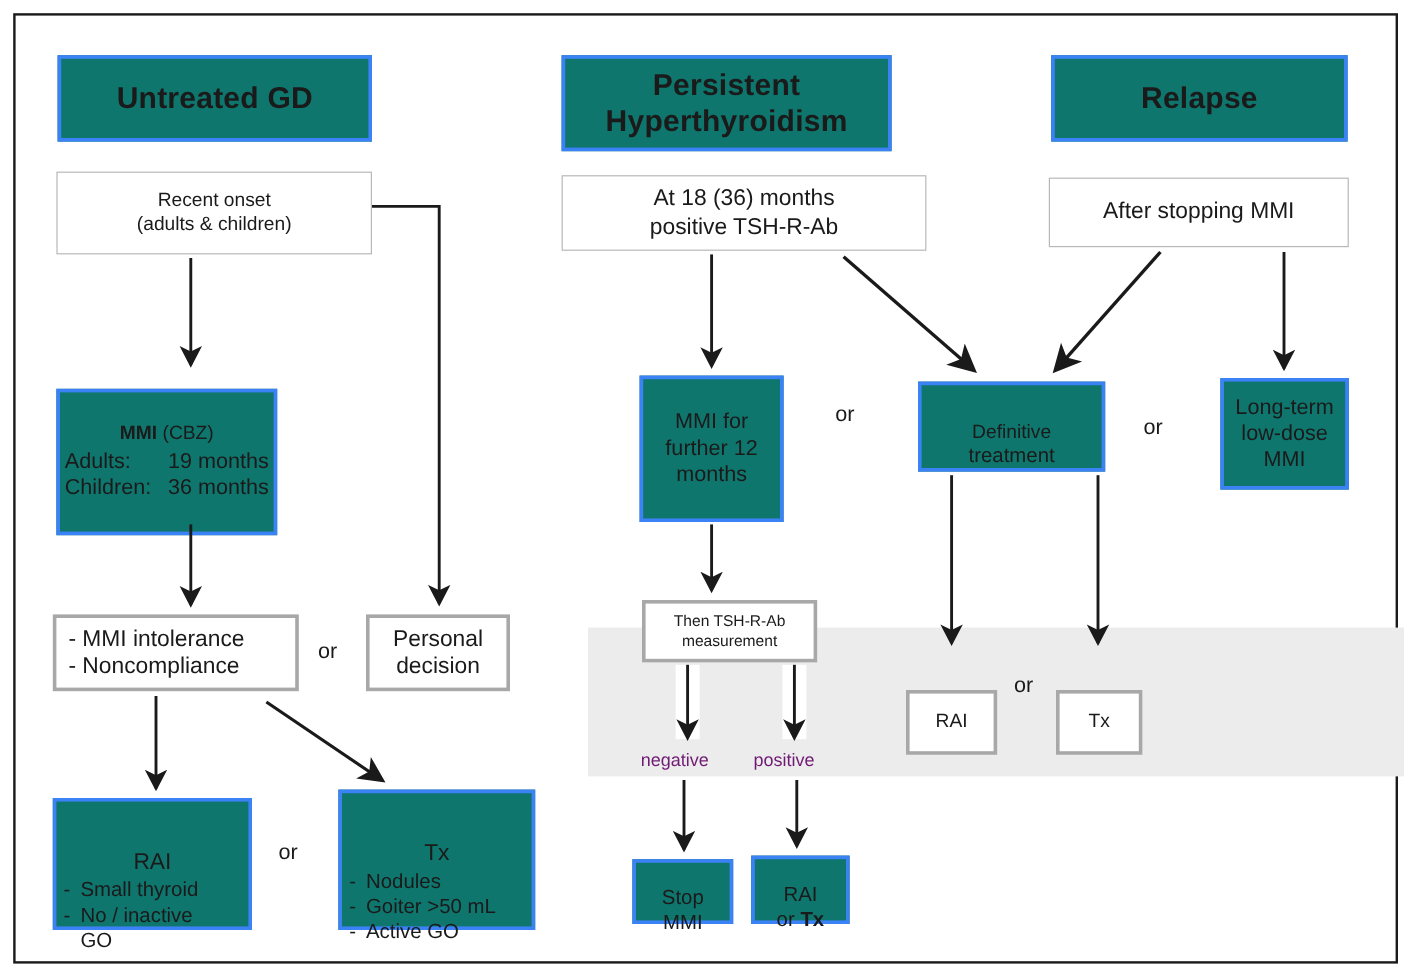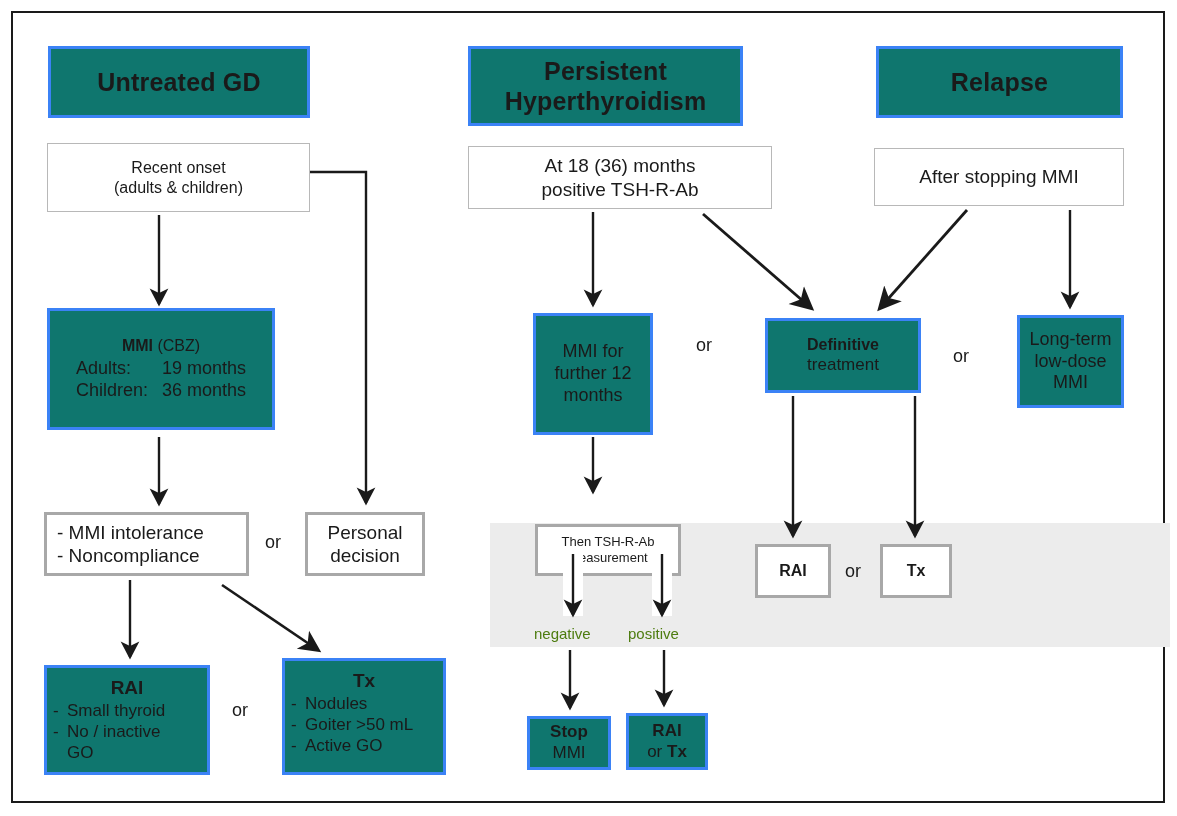--- a/index.html
+++ b/index.html
@@ -13,29 +13,29 @@
   .box{position:absolute;box-sizing:border-box;display:flex;flex-direction:column;align-items:center;justify-content:center;text-align:center;line-height:1.22;}
   .box.filled{background:#0f766e;border:3px solid #3b82f6;}
   .box.plain{background:#ffffff;border:1.5px solid #b8b8b8;}
   .box.plain-thick{background:#ffffff;border:3px solid #a8a8a8;}
 
   .hdr{font-size:25px;font-weight:bold;letter-spacing:.2px;}
   .t20{font-size:16px;}
   .t19{font-size:19px;}
   .t18{font-size:18px;}
   .t17{font-size:17px;}
-  .t13{font-size:13px;margin-top:24px;}
-  .b{font-weight:bold;}
+  .t13{font-size:13px;}
+  .b{font-weight:normal;margin-top:31px;}
   .ln{display:block;white-space:nowrap;}
   .left{align-items:flex-start;text-align:left;}
 
   .or{position:absolute;font-size:18px;color:#1a1a1a;}
 
   svg.arrows{position:absolute;left:0;top:0;width:1177px;height:816px;pointer-events:none;}
-  .lbl{position:absolute;font-size:15px;color:#4d7c0f;white-space:nowrap;}
+  .lbl{position:absolute;font-size:15px;color:#701a75;white-space:nowrap;}
 
   .rowline{display:flex;gap:0;}
   .dash{display:inline-block;width:14px;flex:0 0 14px;}
 </style>
 </head>
 <body>
 
 <div id="canvas">
 
   <div class="outer-frame"></div>
@@ -44,21 +44,21 @@
 
   <div class="box filled hdr" style="left:48px;top:46px;width:262px;height:72px;">
     <span class="ln">Untreated GD</span>
   </div>
 
   <div class="box plain t20" style="left:47px;top:143px;width:263px;height:69px;">
     <span class="ln">Recent onset</span>
     <span class="ln">(adults &amp; children)</span>
   </div>
 
-  <div class="box filled" style="left:47px;top:308px;width:228px;height:122px;">
+  <div class="box filled" style="left:47px;top:324px;width:184px;height:122px;">
     <span class="ln t20">
       <b>MMI</b><span> (CBZ)</span>
     </span>
     <span class="ln t18" style="margin-top:3px;">
       <span style="display:inline-block;width:86px;text-align:left;">Adults:</span><span>19 months</span>
     </span>
     <span class="ln t18">
       <span style="display:inline-block;width:86px;text-align:left;">Children:</span><span>36 months</span>
     </span>
   </div>

